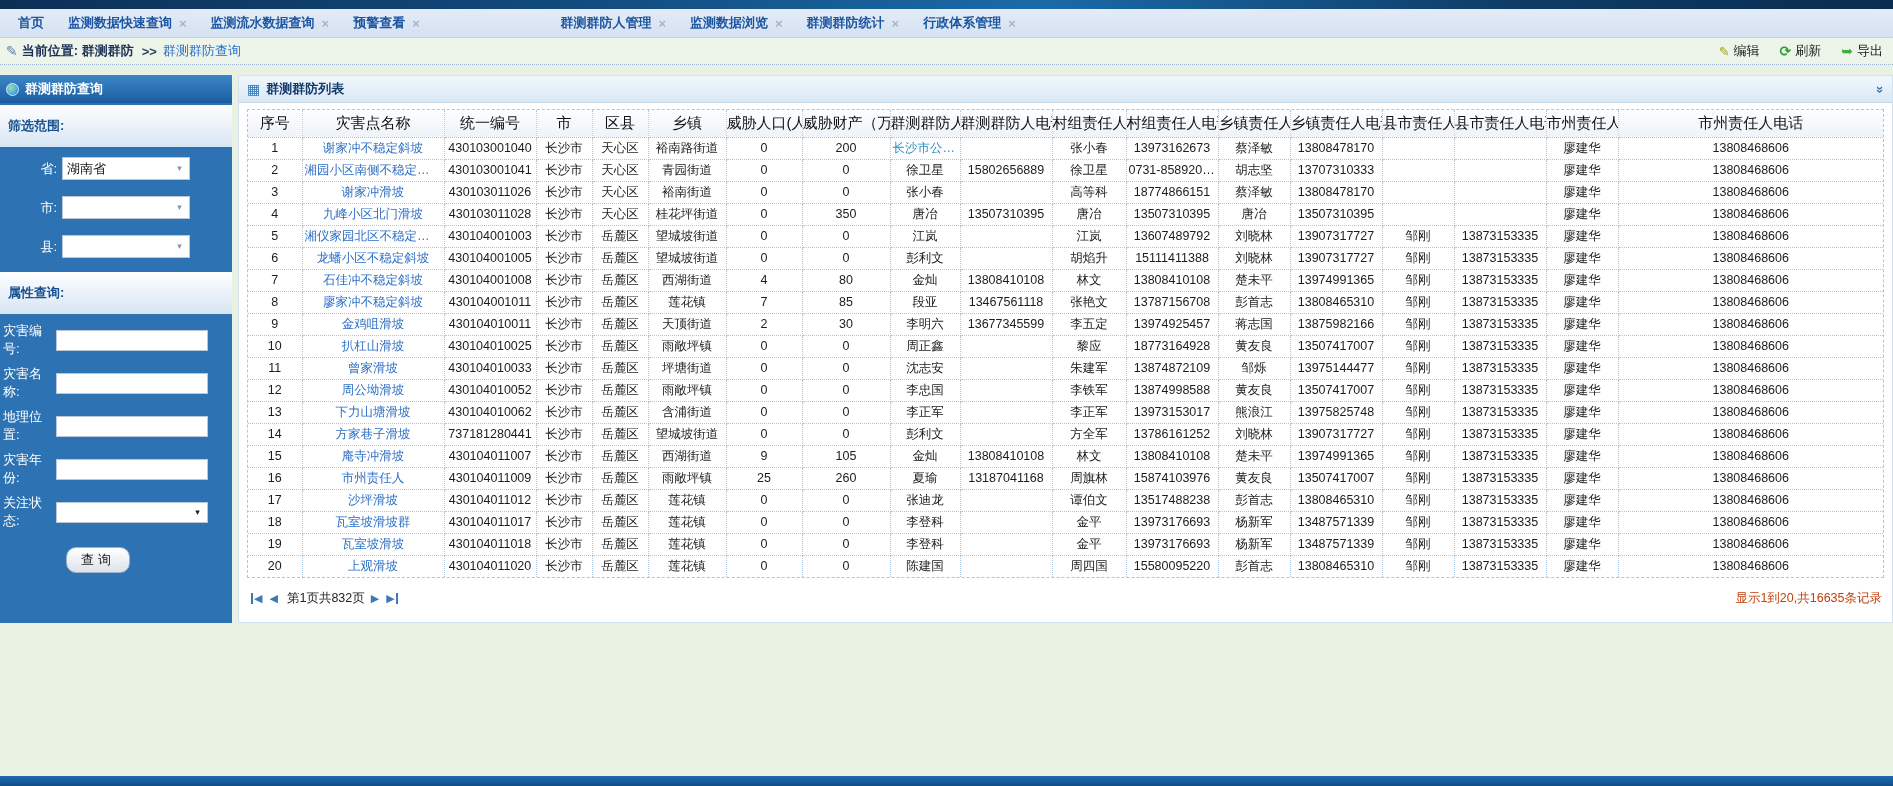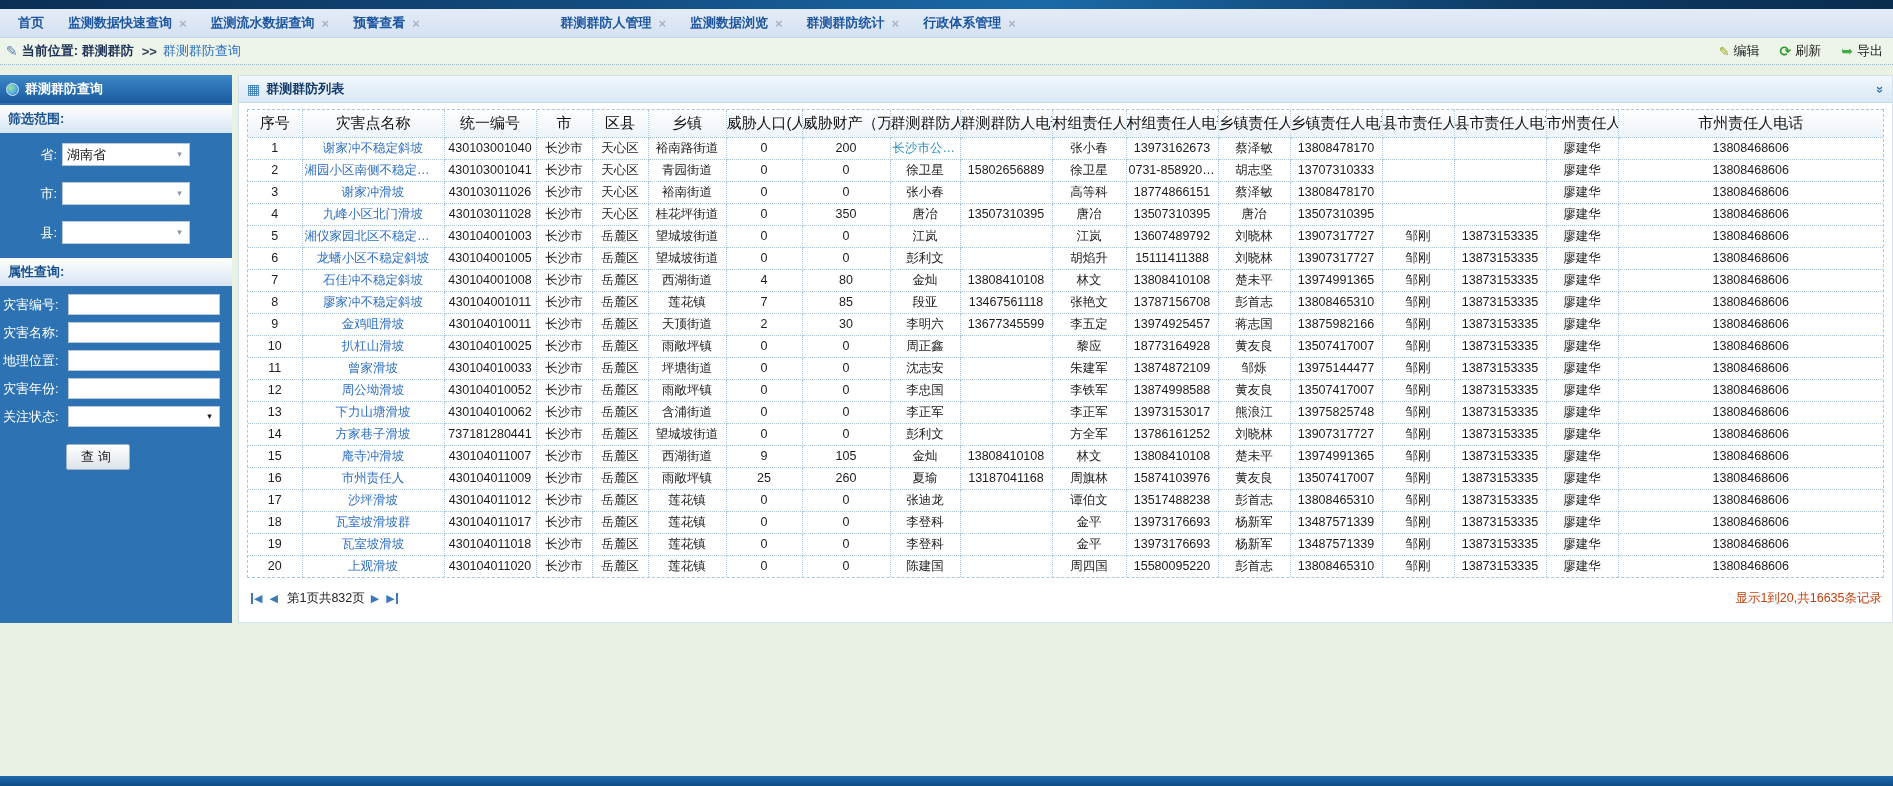--- a/index.html
+++ b/index.html
@@ -28,35 +28,35 @@
   .tool-btn { display:flex; align-items:center; gap:4px; font-size:13px; color:#222; cursor:pointer; }
   .icon-pencil { color:#9aa51f; font-size:13px; }
   .icon-refresh { color:#2f9e2f; font-weight:bold; font-size:14px; }
   .icon-export { color:#3fae3f; font-size:14px; }
   
   .content { flex:1; display:flex; align-items:flex-start; gap:6px; padding-top:10px; }
   
   .sidebar { width:232px; background:#2d73b4; height:548px; flex:none; }
   .sb-header { background:linear-gradient(#3c87c9,#1a5c9f); color:#fff; font-weight:bold; font-size:13px; padding:5px 6px; display:flex; align-items:center; gap:6px; }
   .globe-icon { width:13px; height:13px; border-radius:50%; background:radial-gradient(circle at 35% 35%, #9fe08f 0%, #52b1e8 55%, #1d5fa5 100%); border:1px solid #d7ecff; flex:none; }
-  .section-bar { background:linear-gradient(#ffffff,#d6e5f3); color:#17508e; font-weight:bold; font-size:13px; padding:5px 8px; margin-top:2px; }
+  .section-bar { background:linear-gradient(#ffffff,#d6e5f3); color:#17508e; font-weight:bold; font-size:13px; padding:12px 8px; margin-top:2px; }
   .sb-selects { padding:10px 0 12px 0; }
   .sb-row { display:flex; align-items:center; margin:0 0 16px 0; }
   .sb-row:last-child { margin-bottom:0; }
   .sb-row .lbl { width:62px; text-align:right; color:#fff; font-size:13px; padding-right:5px; flex:none; }
   .selectbox { width:128px; height:23px; background:#fff; border:1px solid #b9c8d8; display:flex; align-items:center; font-size:13px; color:#111; padding-left:4px; position:relative; }
   .selectbox .arrow { position:absolute; right:2px; top:3px; width:15px; height:15px; font-size:9px; color:#8a97a8; text-align:center; line-height:15px; }
   .attr-rows { padding:8px 0 0 0; }
   .attr-row { display:flex; align-items:center; margin:0 0 7px 0; }
-  .attr-row .lbl { width:68px; text-align:left; color:#fff; font-size:13px; padding-left:3px; flex:none; }
+  .attr-row .lbl { width:56px; text-align:left; color:#fff; font-size:13px; padding-left:3px; flex:none; }
   .attr-row input { width:152px; height:21px; border:1px solid #b9c8d8; font-size:12px; padding:0 3px; }
   .attr-row .selectbox { width:152px; height:21px; }
   .attr-row .selectbox .arrow { color:#222; top:2px; }
   .search-btn { margin:10px 12px 0 66px; padding:3px 14px; font-size:13px; letter-spacing:4px; color:#222;
-    background:linear-gradient(#ffffff,#dde3ea); border:1px solid #9fb2c6; border-radius:2px; cursor:pointer; }
+    background:linear-gradient(#ffffff,#dde3ea); border:1px solid #9fb2c6; border-radius:10px; cursor:pointer; }
   
   .panel { flex:1; background:#fff; min-height:548px; border:1px solid #d4e2ef; }
   .panel-header { background:linear-gradient(#f2f7fc,#d9e8f6); border-bottom:1px solid #c6d9ea; padding:4px 8px; display:flex; align-items:center; gap:6px; }
   .grid-icon { color:#2e74b5; font-size:14px; line-height:1; }
   .panel-title { color:#123a6b; font-weight:bold; font-size:13px; }
   .collapse-icon { margin-left:auto; color:#2e74b5; font-weight:bold; font-size:13px; transform:rotate(90deg); cursor:pointer; }
   .table-wrap { margin:6px 8px 0 8px; border:1px dashed #a9c7e0; }
   table.grid { width:100%; border-collapse:collapse; table-layout:fixed; }
   .grid th { height:27px; background:linear-gradient(#fdfefe,#edf3f9); border-right:1px dotted #b0cce4; border-bottom:1px dotted #9fc2dd;
     font-size:15px; font-weight:normal; color:#111; white-space:nowrap; overflow:hidden; }

